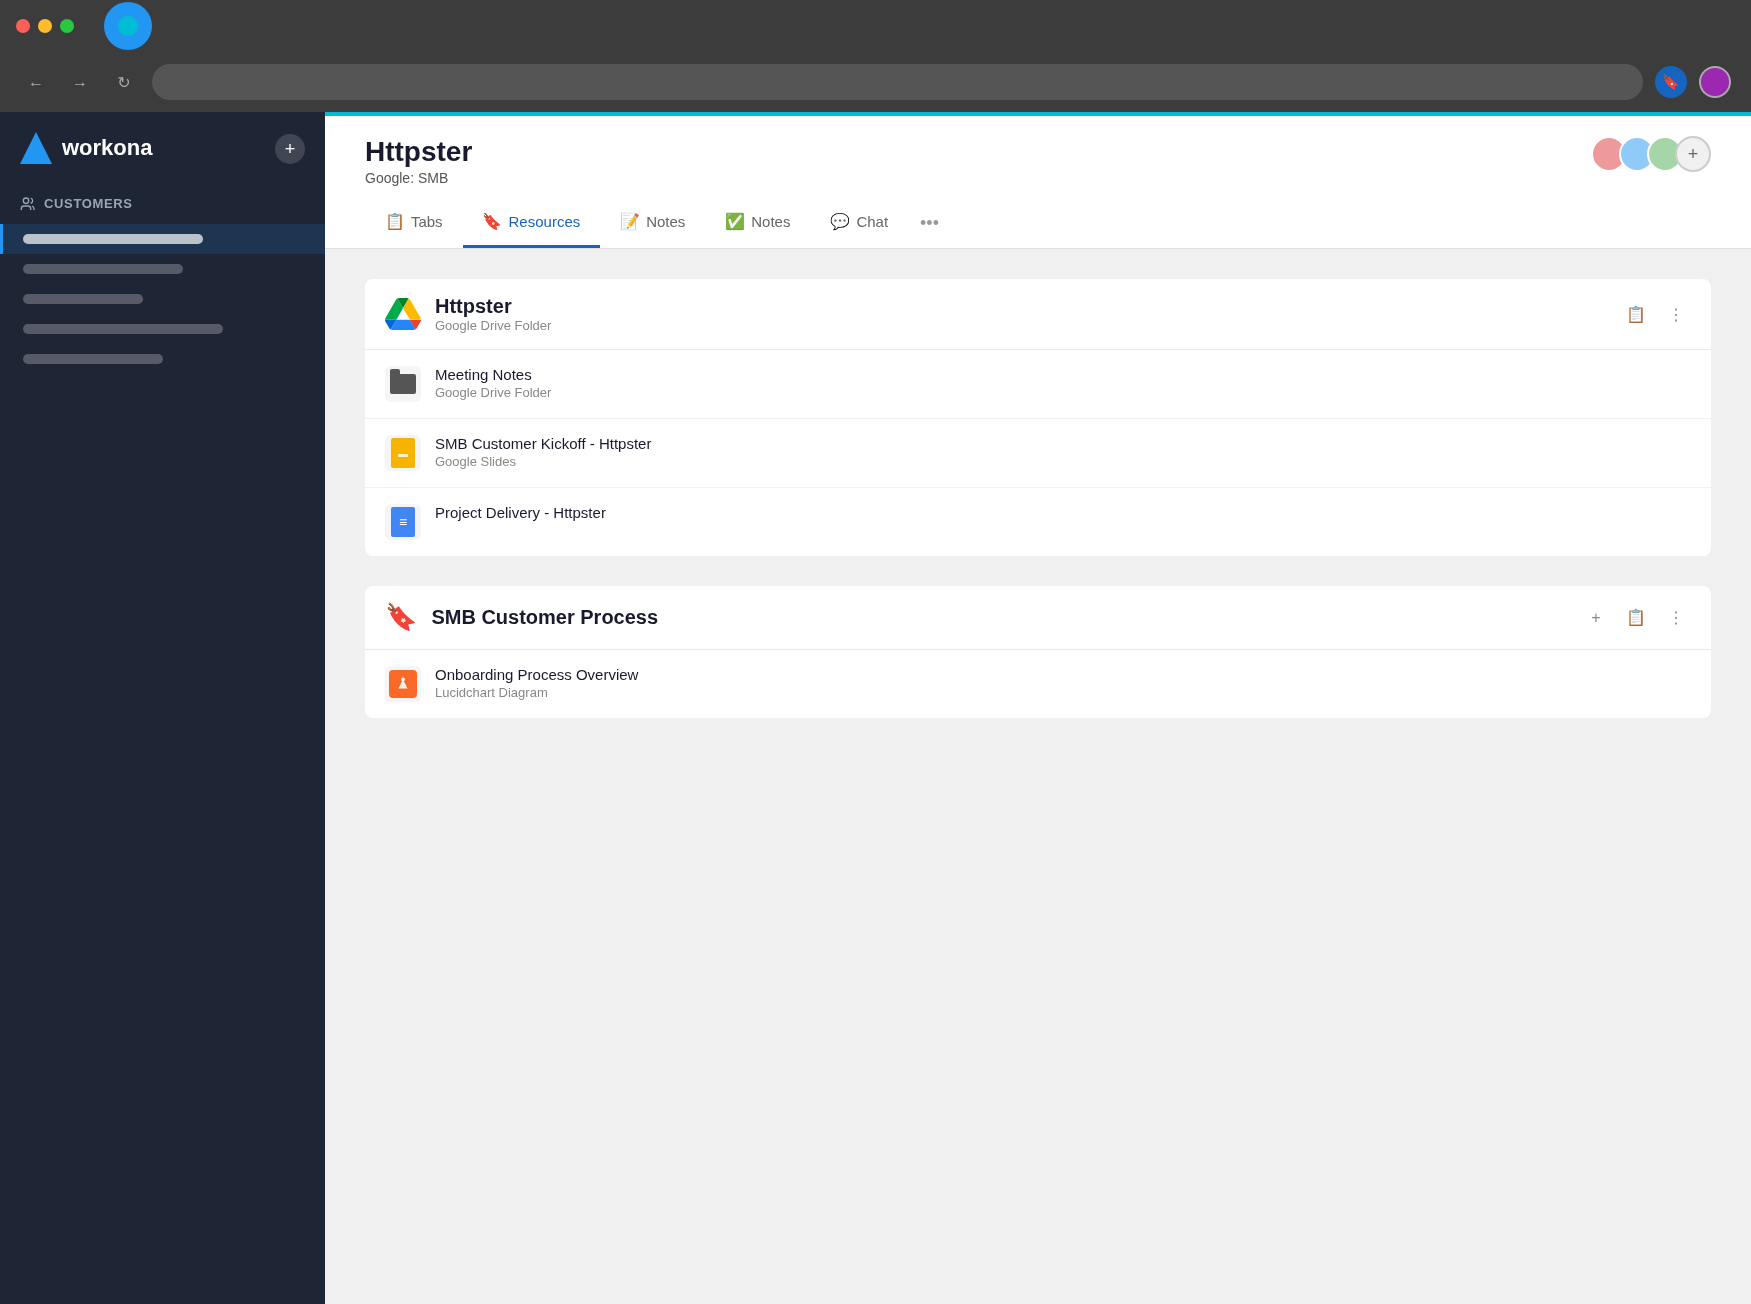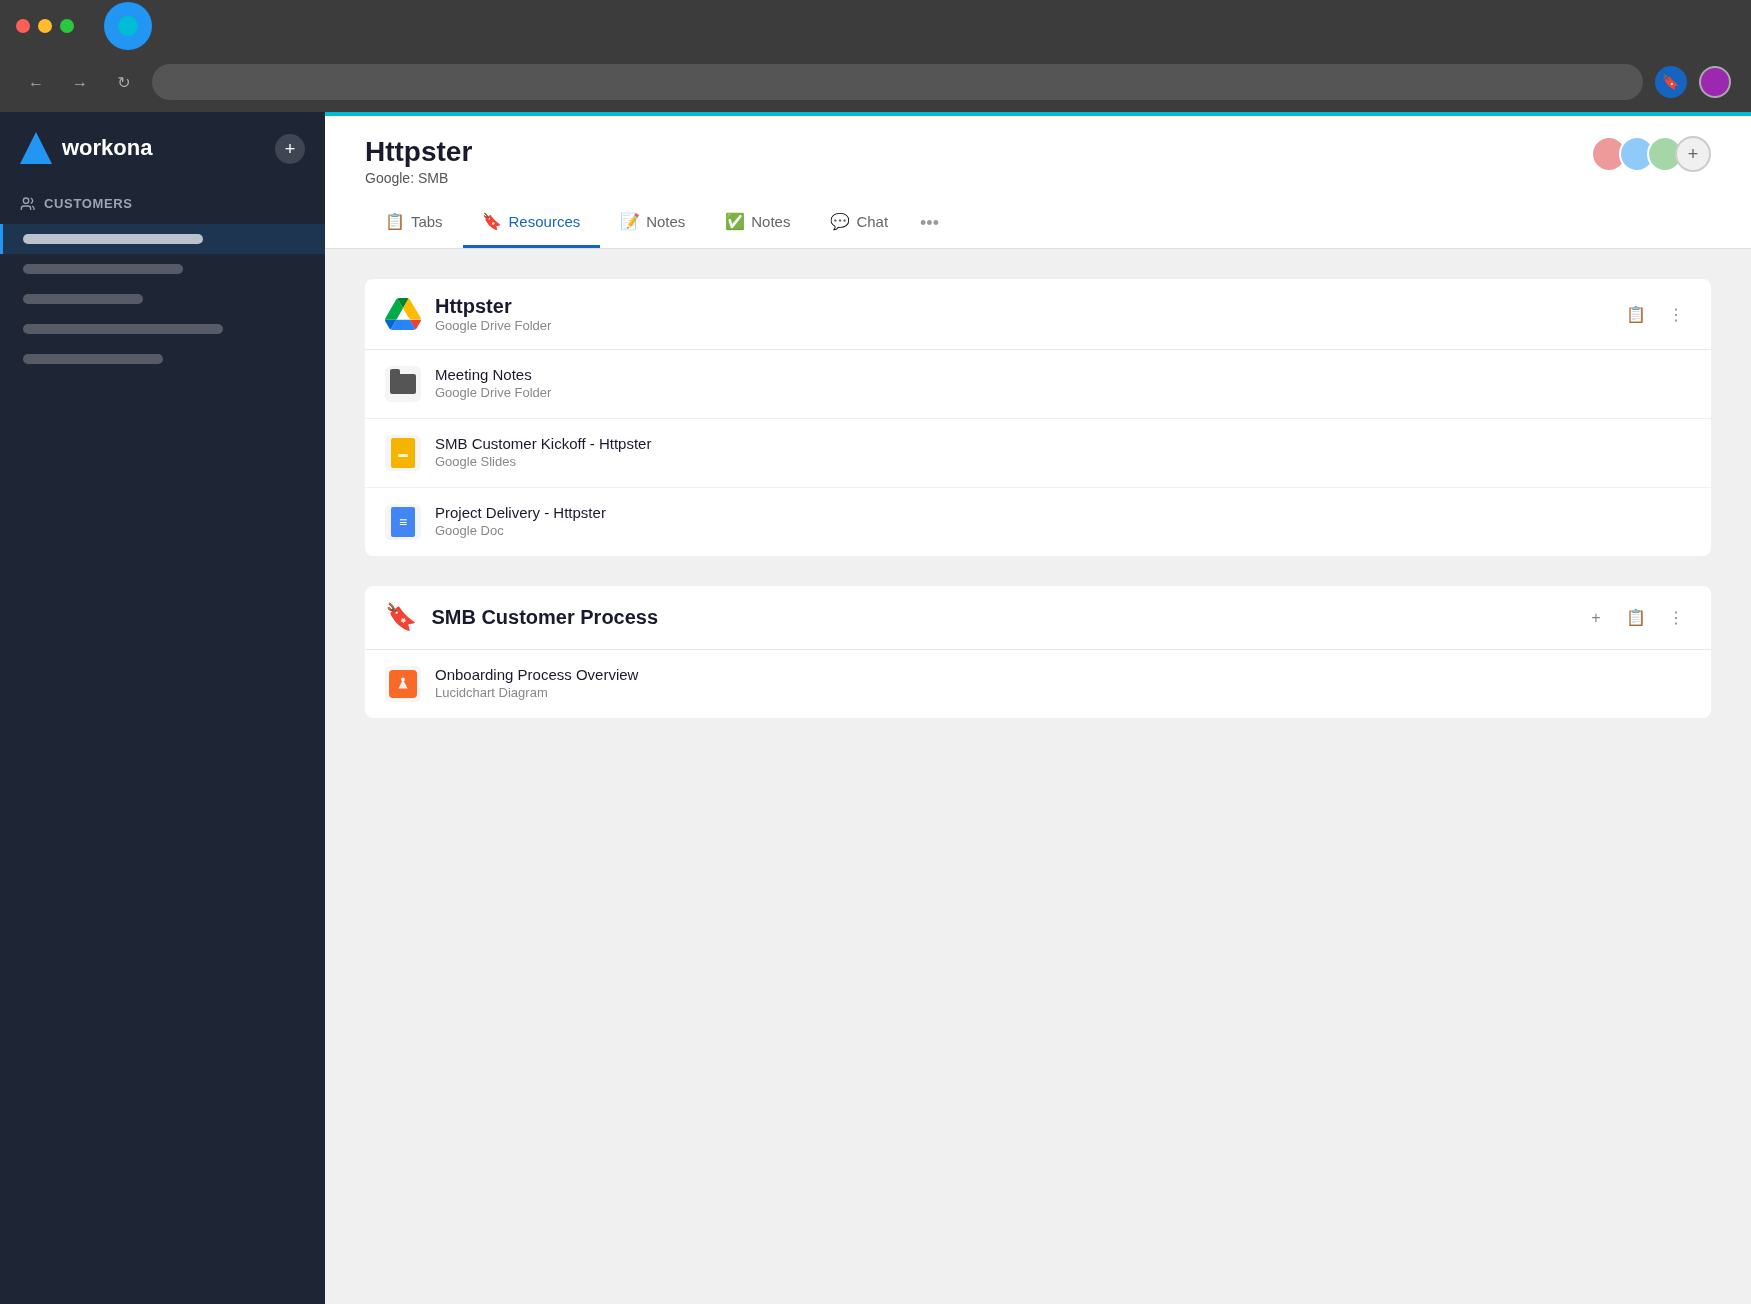--- a/index.html
+++ b/index.html
@@ -463,21 +463,20 @@
             <div class="resource-type">Google Slides</div>
           </div>
         </div>
 
         <div class="resource-item">
           <div class="resource-icon-wrap">
             <div class="gdoc-icon"></div>
           </div>
           <div class="resource-info">
             <div class="resource-name">Project Delivery - Httpster</div>
-            <div class="resource-type">Google Doc</div>
           </div>
         </div>
       </div>
 
       <div class="resource-group">
         <div class="group-header">
           <span style="font-size:26px;color:#1a1a2e;">🔖</span>
           <div style="flex:1">
             <div class="group-header-title">SMB Customer Process</div>
           </div>

